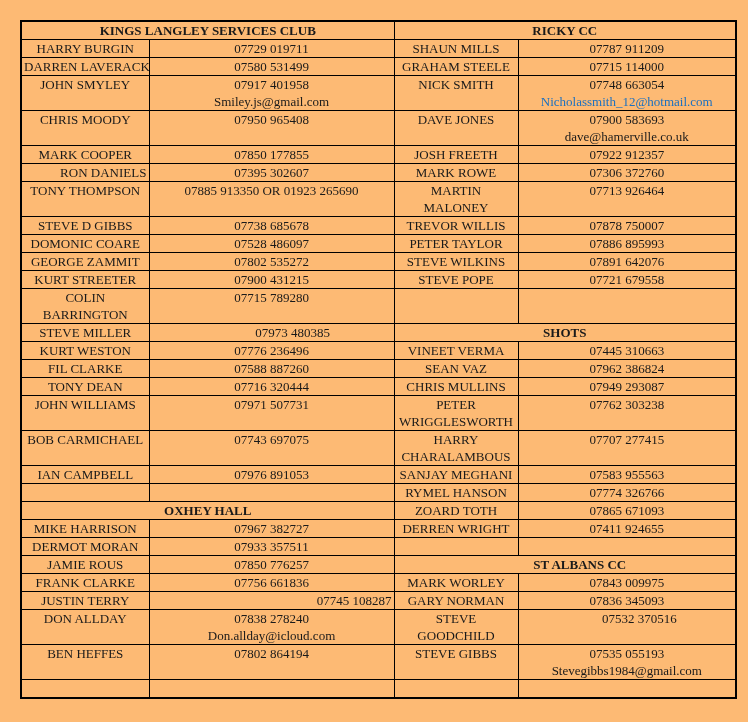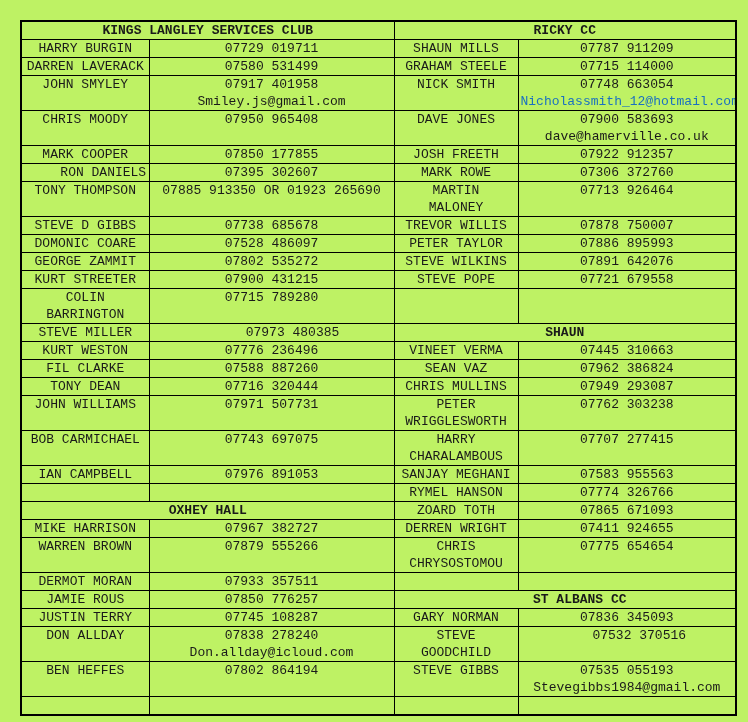--- a/index.html
+++ b/index.html
@@ -4,23 +4,23 @@
 <style>
   html, body {
     margin: 0;
     padding: 0;
     background: #ffffff;
   }
   .page {
     position: relative;
     width: 748px;
     height: 722px;
-    background: #bef264;
+    background: #fdba74;
     overflow: hidden;
-    font-family: Liberation Mono, monospace;
+    font-family: Liberation Serif, serif;
   }
   table.contacts {
     position: absolute;
     left: 20px;
     top: 20px;
     width: 715px;
     border-collapse: collapse;
     table-layout: fixed;
     border: 2px solid #000000;
   }
@@ -229,21 +229,21 @@
           <td class="cell phone" style="border-color: rgb(0, 0, 0);"></td>
         </tr>
         <tr>
           <td class="cell name" style="border-color: rgb(0, 0, 0);">
             <div class="line">STEVE MILLER</div>
           </td>
           <td class="cell phone" style="border-color: rgb(0, 0, 0); padding-left: 44px;">
             <div class="line">07973 480385</div>
           </td>
           <td colspan="2" class="cell club" style="border-color: rgb(0, 0, 0);">
-            <div class="line">SHAUN</div>
+            <div class="line">SHOTS</div>
           </td>
         </tr>
         <tr>
           <td class="cell name" style="border-color: rgb(0, 0, 0); margin-left: 20px;">
             <div class="line">KURT WESTON</div>
           </td>
           <td class="cell phone" style="border-color: rgb(0, 0, 0);">
             <div class="line">07776 236496</div>
           </td>
           <td class="cell name" style="border-color: rgb(0, 0, 0);">
@@ -355,35 +355,20 @@
           </td>
           <td class="cell name" style="border-color: rgb(0, 0, 0);">
             <div class="line">DERREN WRIGHT</div>
           </td>
           <td class="cell phone" style="border-color: rgb(0, 0, 0);">
             <div class="line">07411 924655</div>
           </td>
         </tr>
         <tr>
           <td class="cell name" style="border-color: rgb(0, 0, 0);">
-            <div class="line">WARREN BROWN</div>
-          </td>
-          <td class="cell phone" style="border-color: rgb(0, 0, 0);">
-            <div class="line">07879 555266</div>
-          </td>
-          <td class="cell name" style="border-color: rgb(0, 0, 0);">
-            <div class="line">CHRIS</div>
-            <div class="line">CHRYSOSTOMOU</div>
-          </td>
-          <td class="cell phone" style="border-color: rgb(0, 0, 0);">
-            <div class="line">07775 654654</div>
-          </td>
-        </tr>
-        <tr>
-          <td class="cell name" style="border-color: rgb(0, 0, 0);">
             <div class="line">DERMOT MORAN</div>
           </td>
           <td class="cell phone" style="border-color: rgb(0, 0, 0);">
             <div class="line">07933 357511</div>
           </td>
           <td class="cell name" style="border-color: rgb(0, 0, 0);"></td>
           <td class="cell phone" style="border-color: rgb(0, 0, 0);"></td>
         </tr>
         <tr>
           <td class="cell name" style="border-color: rgb(0, 0, 0);">
@@ -391,23 +376,37 @@
           </td>
           <td class="cell phone" style="border-color: rgb(0, 0, 0);">
             <div class="line">07850 776257</div>
           </td>
           <td colspan="2" class="cell club" style="border-color: rgb(0, 0, 0); padding-left: 32px;">
             <div class="line">ST ALBANS CC</div>
           </td>
         </tr>
         <tr>
           <td class="cell name" style="border-color: rgb(0, 0, 0);">
+            <div class="line">FRANK CLARKE</div>
+          </td>
+          <td class="cell phone" style="border-color: rgb(0, 0, 0);">
+            <div class="line">07756 661836</div>
+          </td>
+          <td class="cell name" style="border-color: rgb(0, 0, 0);">
+            <div class="line">MARK WORLEY</div>
+          </td>
+          <td class="cell phone" style="border-color: rgb(0, 0, 0);">
+            <div class="line">07843 009975</div>
+          </td>
+        </tr>
+        <tr>
+          <td class="cell name" style="border-color: rgb(0, 0, 0);">
             <div class="line">JUSTIN TERRY</div>
           </td>
-          <td class="cell phone" style="border-color: rgb(0, 0, 0);">
+          <td class="cell phone" style="border-color: rgb(0, 0, 0); text-align: right;">
             <div class="line">07745 108287</div>
           </td>
           <td class="cell name" style="border-color: rgb(0, 0, 0);">
             <div class="line">GARY NORMAN</div>
           </td>
           <td class="cell phone" style="border-color: rgb(0, 0, 0);">
             <div class="line">07836 345093</div>
           </td>
         </tr>
         <tr>

